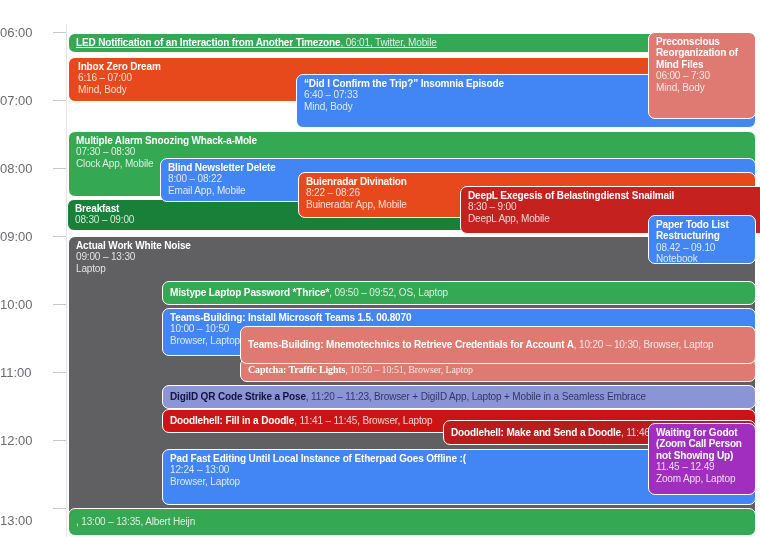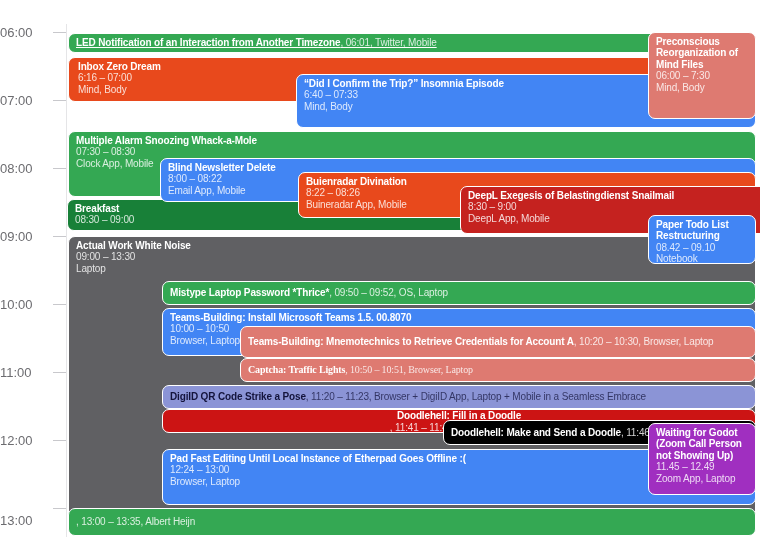--- a/index.html
+++ b/index.html
@@ -117,41 +117,41 @@
     <span class="ev-title">Mistype Laptop Password *Thrice*</span>
       <span class="ev-meta">, 09:50 – 09:52, OS, Laptop</span>
   </div>
 
   <div class="event" style="left: 162px; top: 308px; width: 594px; height: 48px; z-index: 2; background-color: rgb(66, 133, 244);">
     <div class="ev-title">Teams-Building: Install Microsoft Teams 1.5. 00.8070</div>
     <div class="ev-meta">10:00 – 10:50</div>
     <div class="ev-meta">Browser, Laptop</div>
   </div>
 
-  <div class="event single" style="left: 240px; top: 326px; width: 516px; height: 32px; z-index: 3; background-color: rgb(222, 122, 113);">
+  <div class="event single" style="left: 240px; top: 326px; width: 516px; height: 38px; z-index: 3; background-color: rgb(222, 122, 113);">
     <span class="ev-title">Teams-Building: Mnemotechnics to Retrieve Credentials for Account A</span>
       <span class="ev-meta">, 10:20 – 10:30, Browser, Laptop</span>
   </div>
 
   <div class="event single" style="left: 240px; top: 358px; width: 516px; height: 24px; z-index: 2; background-color: rgb(222, 122, 113); font-family: Liberation Serif, serif;">
     <span class="ev-title">Captcha: Traffic Lights</span>
       <span class="ev-meta">, 10:50 – 10:51, Browser, Laptop</span>
   </div>
 
   <div class="event single dark" style="left: 162px; top: 385px; width: 594px; height: 24px; z-index: 2; background-color: rgb(139, 148, 214);">
     <span class="ev-title">DigiID QR Code Strike a Pose</span>
       <span class="ev-meta">, 11:20 – 11:23, Browser + DigiID App, Laptop + Mobile in a Seamless Embrace</span>
   </div>
 
-  <div class="event single" style="left: 162px; top: 409px; width: 594px; height: 24px; z-index: 2; background-color: rgb(204, 20, 20); flex-direction: column;">
+  <div class="event single" style="left: 162px; top: 409px; width: 594px; height: 24px; z-index: 2; background-color: rgb(204, 20, 20);">
     <span class="ev-title">Doodlehell: Fill in a Doodle</span>
       <span class="ev-meta">, 11:41 – 11:45, Browser, Laptop</span>
   </div>
 
-  <div class="event single" style="left: 443px; top: 420px; width: 313px; height: 25px; z-index: 3; background-color: #000000; text-align: right;">
+  <div class="event single" style="left: 443px; top: 420px; width: 313px; height: 25px; z-index: 3; background-color: #b91c1c; text-align: right;">
     <span class="ev-title">Doodlehell: Make and Send a Doodle</span>
       <span class="ev-meta">, 11:46 – 1</span>
   </div>
 
   <div class="event" style="left: 648px; top: 423px; width: 108px; height: 72px; z-index: 5; background-color: rgb(160, 47, 192);">
     <div class="ev-title">Waiting for Godot (Zoom Call Person not Showing Up)</div>
     <div class="ev-meta">11.45 – 12.49</div>
     <div class="ev-meta">Zoom App, Laptop</div>
   </div>
 

